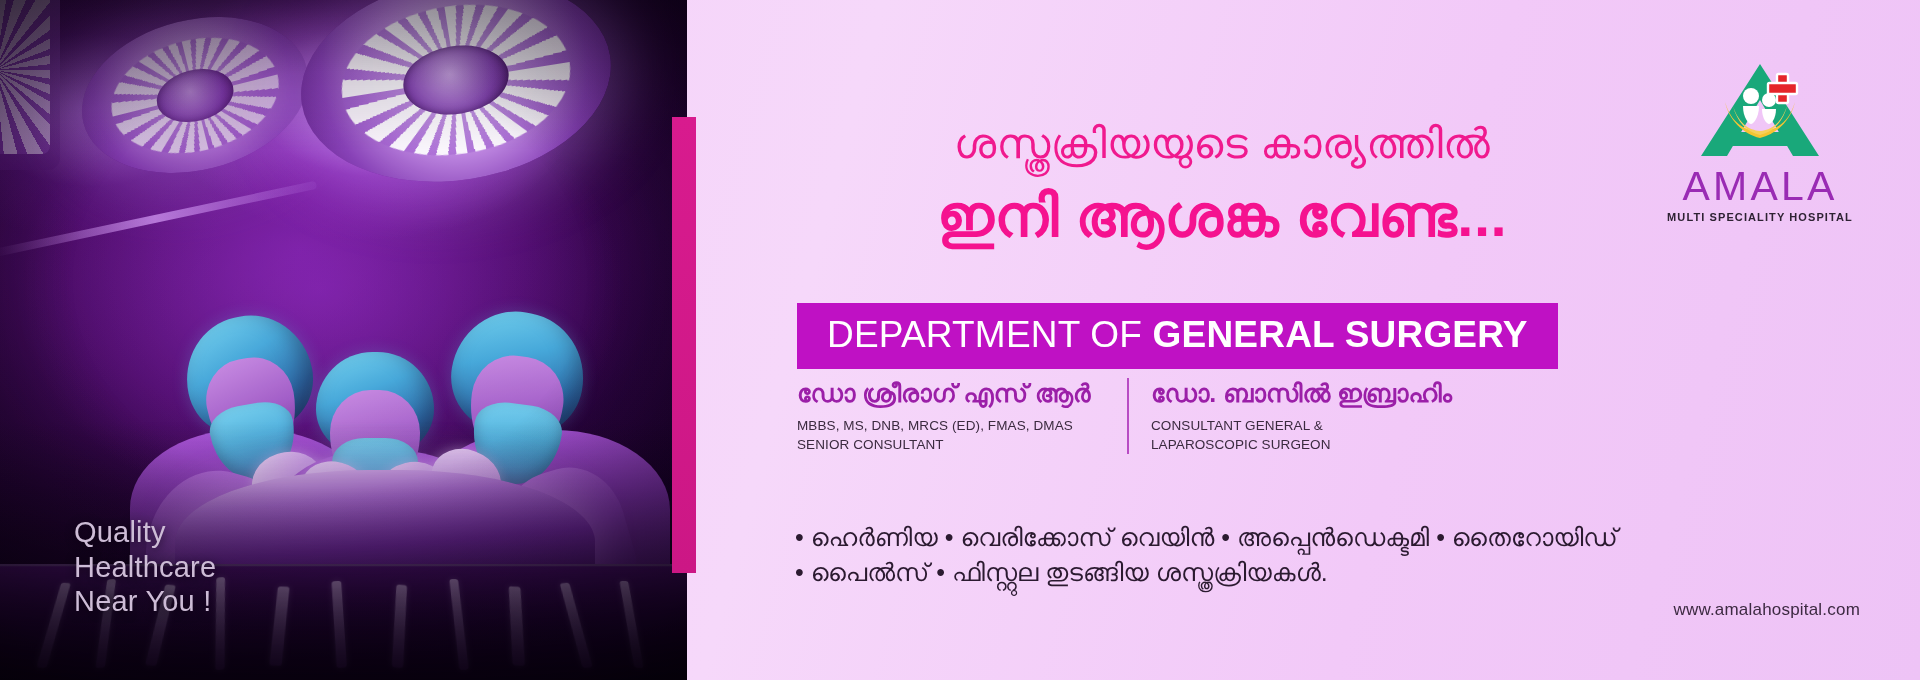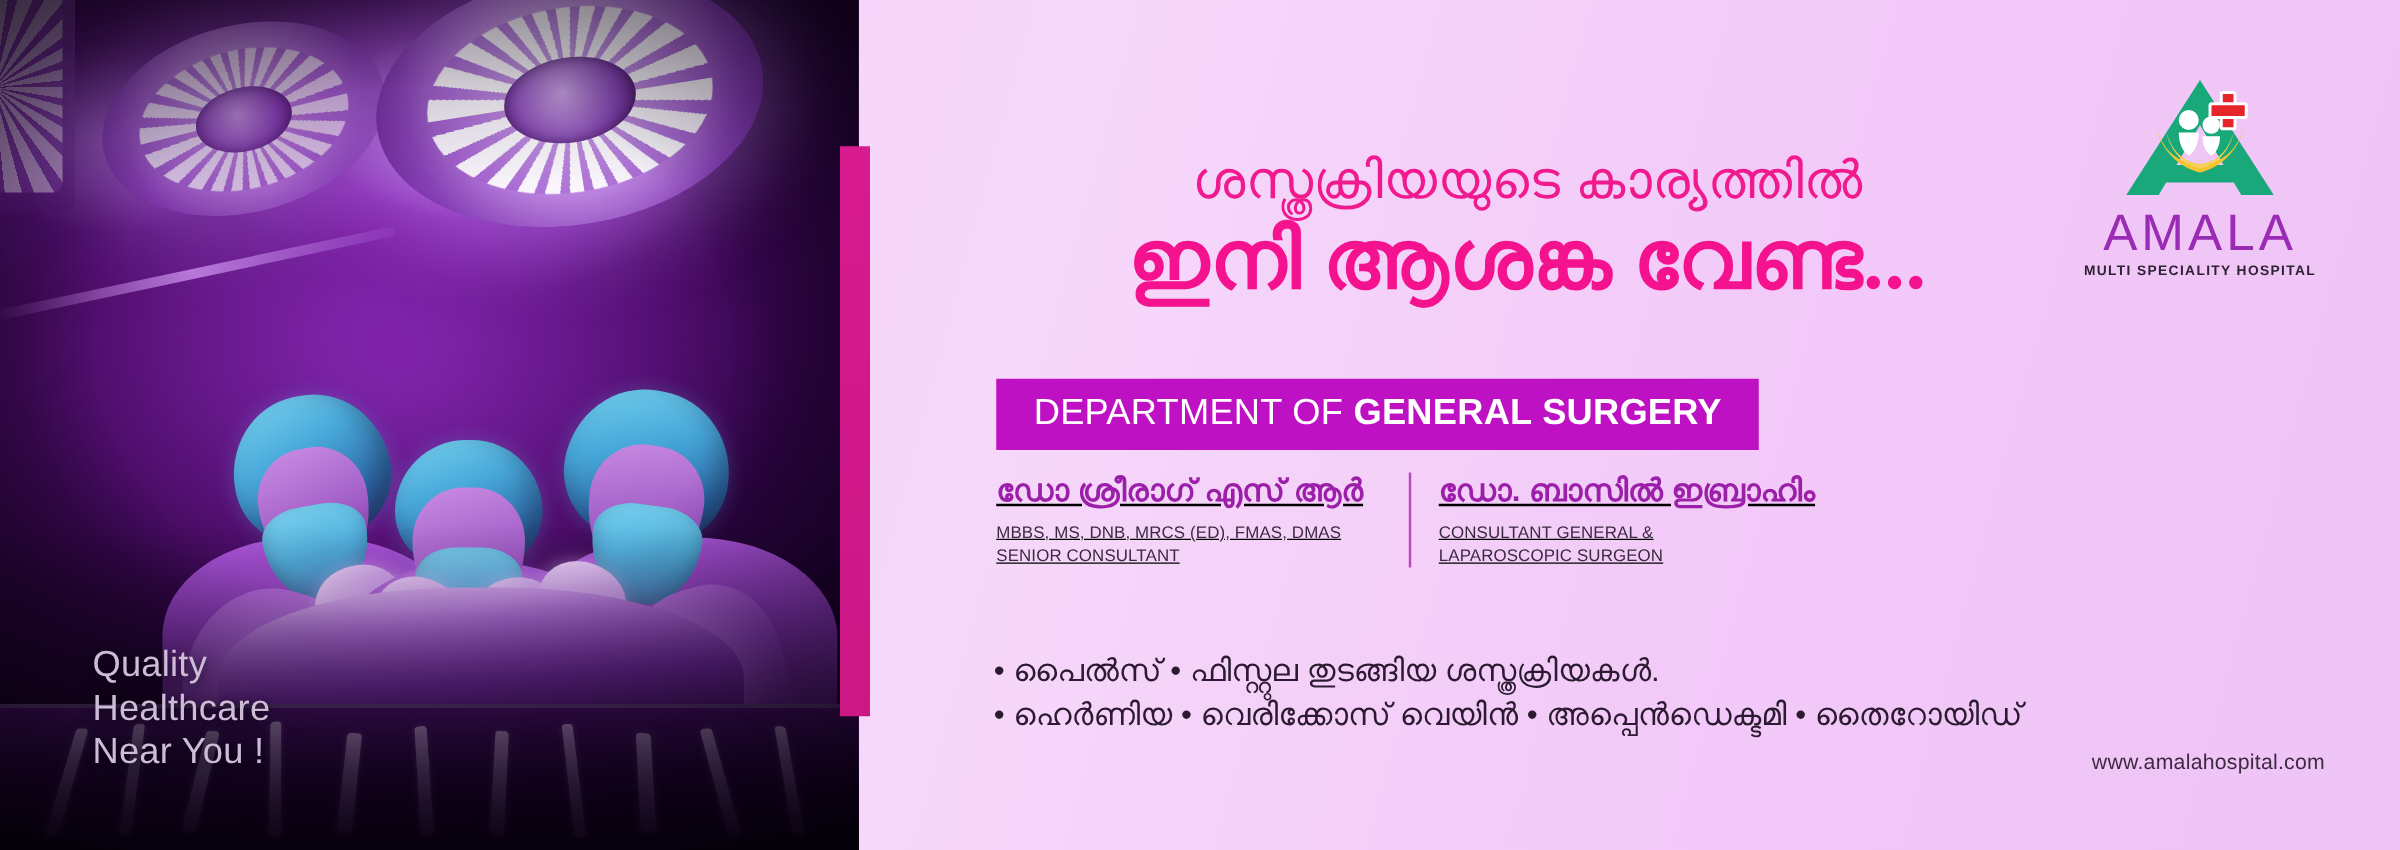--- a/index.html
+++ b/index.html
@@ -165,41 +165,41 @@
   .headline{
     position:absolute; left:100px; top:120px; width:870px;
     text-align:center;
   }
   .headline-1{
     color:#f0198e; font-size:42px; line-height:1.12;
     font-weight:400; letter-spacing:.3px;
     font-family:"Liberation Sans","DejaVu Sans",sans-serif;
   }
   .headline-2{
-    color:#f5128f; font-size:66px; line-height:1.14;
-    font-weight:700; letter-spacing:.5px; margin-top:4px;
-    font-family:Liberation Serif, serif;
+    color:#f5128f; font-size:58px; line-height:1.14;
+    font-weight:700; letter-spacing:.5px; margin-top:16px;
+    font-family:Liberation Sans, sans-serif;
   }
 
   .dept-bar{
     position:absolute; left:110px; top:303px;
     background:#bf11c4;
     padding:11px 30px 13px 30px;
     display:inline-block;
   }
   .dept-text{
-    color:#ffffff; font-size:29px; letter-spacing:.2px;
+    color:#ffffff; font-size:37px; letter-spacing:.2px;
     font-weight:400; white-space:nowrap;
   }
   .dept-text b{ font-weight:700; }
 
   
   .doctors{
     position:absolute; left:110px; top:378px;
-    display:flex; align-items:flex-start;text-decoration:underline;
+    display:flex; align-items:flex-start;
   }
   .doc{ }
   .doc-1{ width:330px; padding-right:18px; }
   .doc-2{ width:330px; padding-left:22px; border-left:2px solid #b84bc4; }
   .doc-name{
     color:#9b1fa8; font-size:25px; font-weight:700;
     line-height:1.22; margin-bottom:7px; white-space:nowrap;
   }
   .doc-cred{
     color:#3b2a3f; font-size:13.5px; line-height:1.42;
@@ -333,22 +333,22 @@
       <div class="doc doc-2">
         <div class="doc-name">ഡോ. ബാസിൽ ഇബ്രാഹിം</div>
         <div class="doc-cred">
           <div>CONSULTANT GENERAL &amp;</div>
           <div>LAPAROSCOPIC SURGEON</div>
         </div>
       </div>
     </div>
 
     <div class="services">
+      <div class="svc-line">• ഹെർണിയ • വെരിക്കോസ് വെയിൻ • അപ്പെൻഡെക്ടമി • തൈറോയിഡ്</div>
       <div class="svc-line">• പൈൽസ് •  ഫിസ്റ്റുല  തുടങ്ങിയ ശസ്ത്രക്രിയകൾ.</div>
-      <div class="svc-line">• ഹെർണിയ • വെരിക്കോസ് വെയിൻ • അപ്പെൻഡെക്ടമി • തൈറോയിഡ്</div>
     </div>
 
     <div class="logo-wrap">
       <div class="logo-mark">
         <svg class="logo-a" viewBox="0 0 126 96" xmlns="http://www.w3.org/2000/svg">
           <path d="M63 2 L122 94 L96 94 L63 38 L30 94 L4 94 Z" fill="#19a87a"></path>
           <rect x="36" y="70" width="54" height="14" fill="#19a87a"></rect>
           <g>
             <rect x="80" y="12" width="11" height="29" rx="1.5" fill="#e5252a" stroke="#ffffff" stroke-width="2.4"></rect>
             <rect x="71" y="21" width="29" height="11" rx="1.5" fill="#e5252a" stroke="#ffffff" stroke-width="2.4"></rect>

